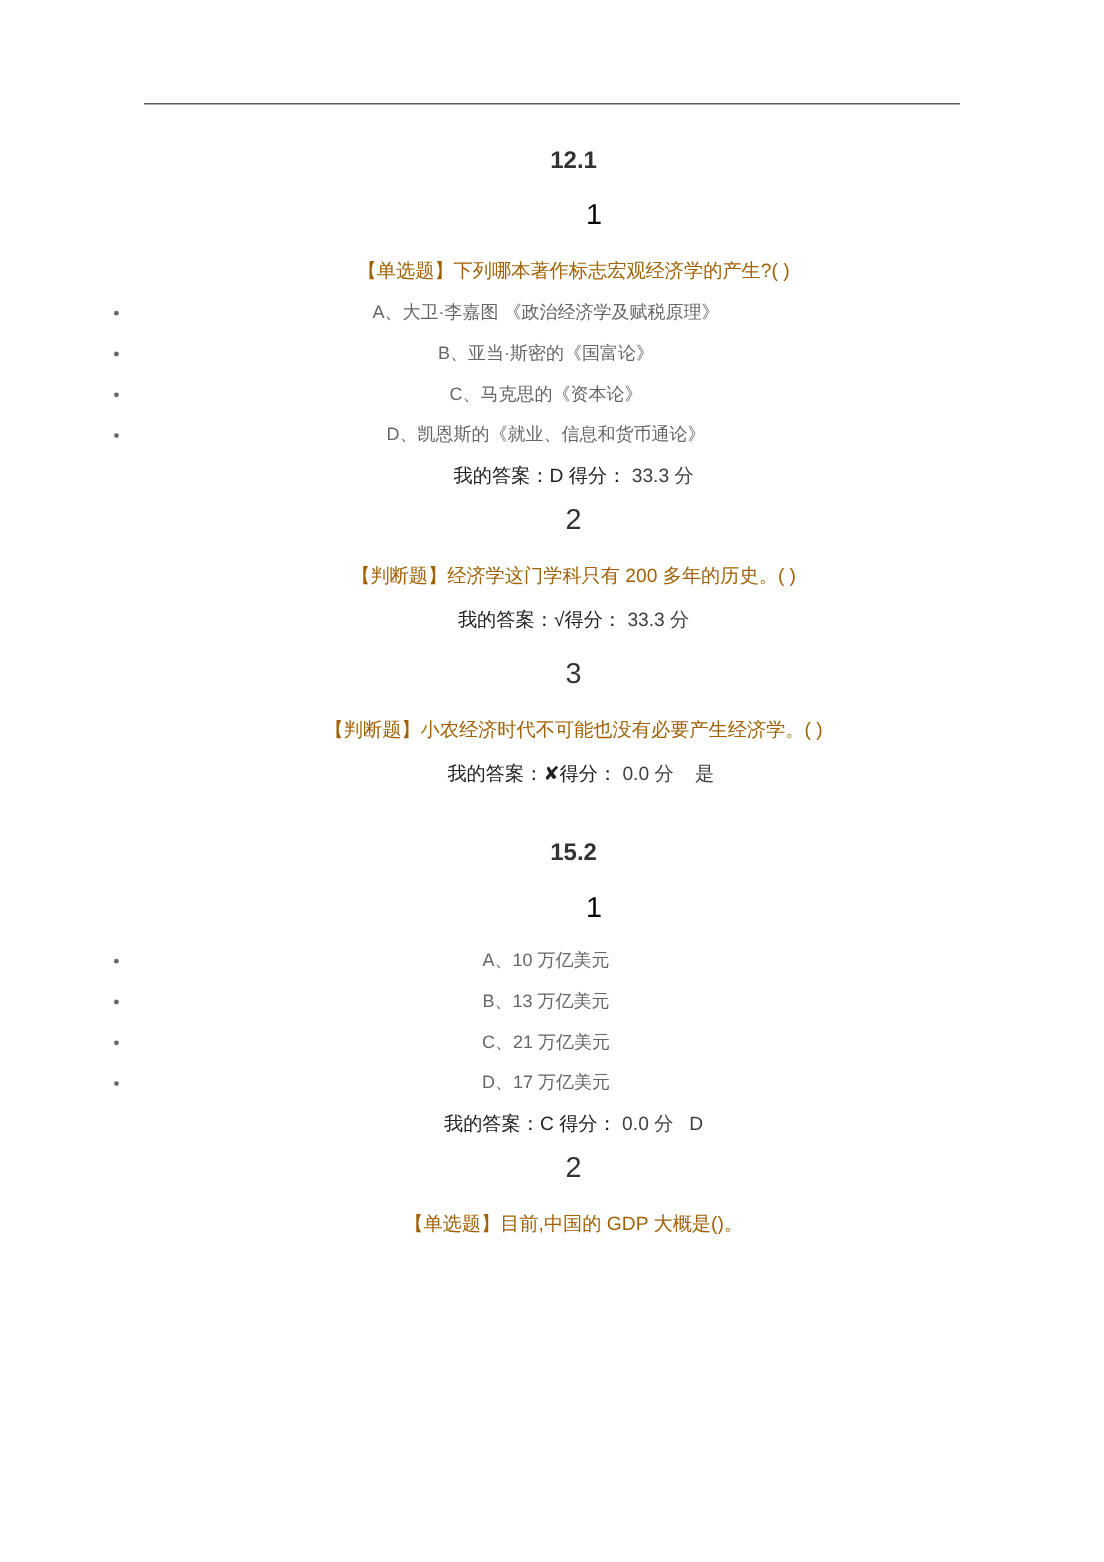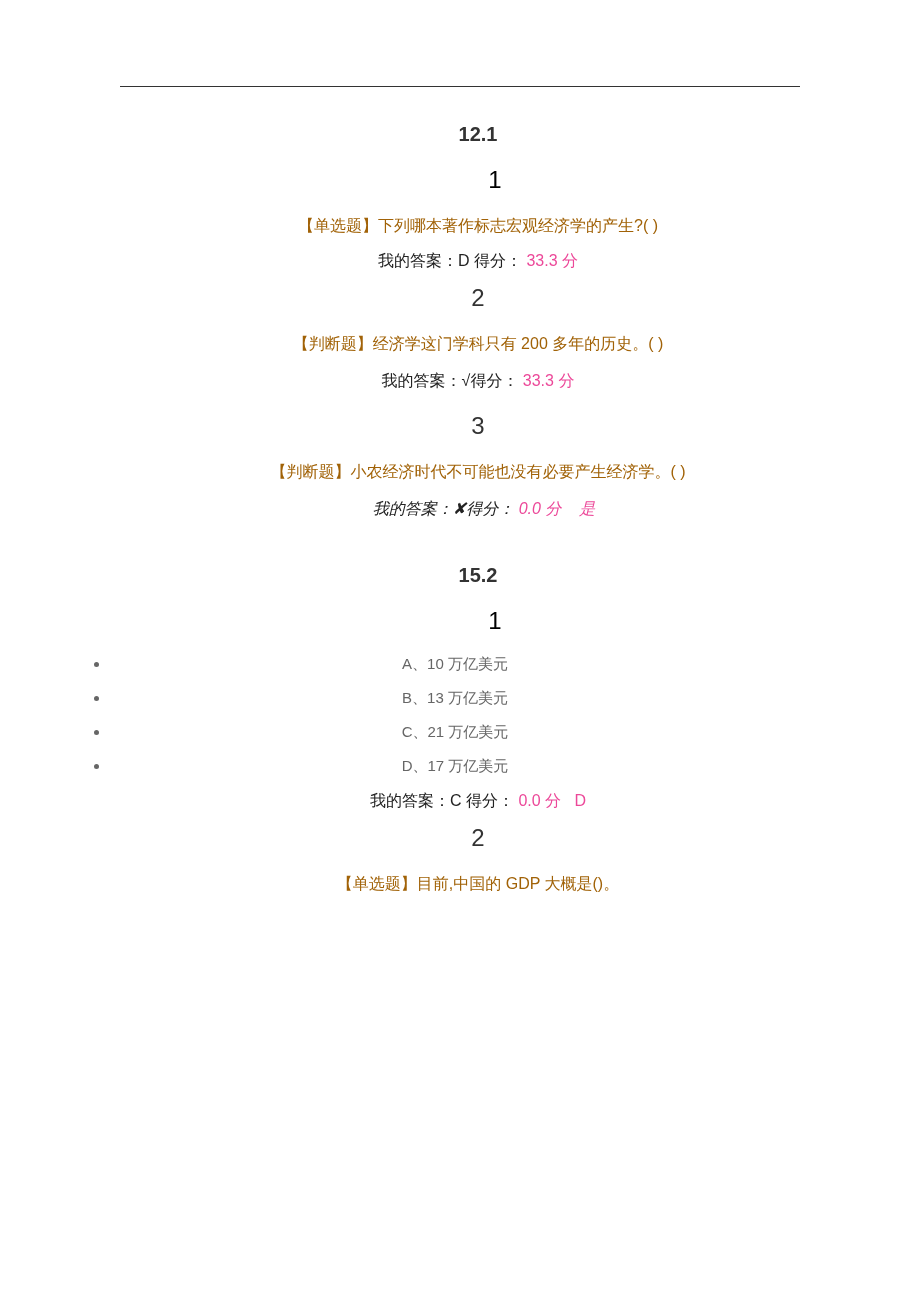--- a/index.html
+++ b/index.html
@@ -55,43 +55,48 @@
   }
   ul.opts li .marker {
     font-family: Arial, sans-serif;
   }
   .ansline {
     font-size: 16px;
     color: #222;
     margin: 0 0 6px 36px;
   }
   .red {
-    color: #ec4899;
+    color: #404040;
   }
   .indent2 {
     margin-left: 48px;
-    font-style: italic;
   }
   .gap {
     height: 24px;
   }
 </style>
 </head>
 <body>
 
 <div class="page">
 
   <div class="hr"></div>
 
   <div class="sec-head">12.1</div>
 
   <div class="qnum">1</div>
   <div class="qtext">
     <span>【单选题】</span><span>下列哪本著作标志宏观经济学的产生?( )</span>
   </div>
+  <ul class="opts">
+    <li><span class="marker">A、</span><span>大卫·李嘉图 《政治经济学及赋税原理》</span></li>
+    <li><span class="marker">B、</span><span>亚当·斯密的《国富论》</span></li>
+    <li><span class="marker">C、</span><span>马克思的《资本论》</span></li>
+    <li><span class="marker">D、</span><span>凯恩斯的《就业、信息和货币通论》</span></li>
+  </ul>
   <div class="ansline">
     <span>我的答案：</span><span>D</span><span> 得分：</span><span class="red"> 33.3 分</span>
   </div>
 
   <div class="arial-big" style="margin:12px 0 20px 36px;">2</div>
   <div class="qtext">
     <span>【判断题】</span><span>经济学这门学科只有 200 多年的历史。( )</span>
   </div>
   <div class="ansline" style="margin-top:16px;">
     <span>我的答案：</span><span>√</span><span>得分：</span><span class="red"> 33.3 分</span>

